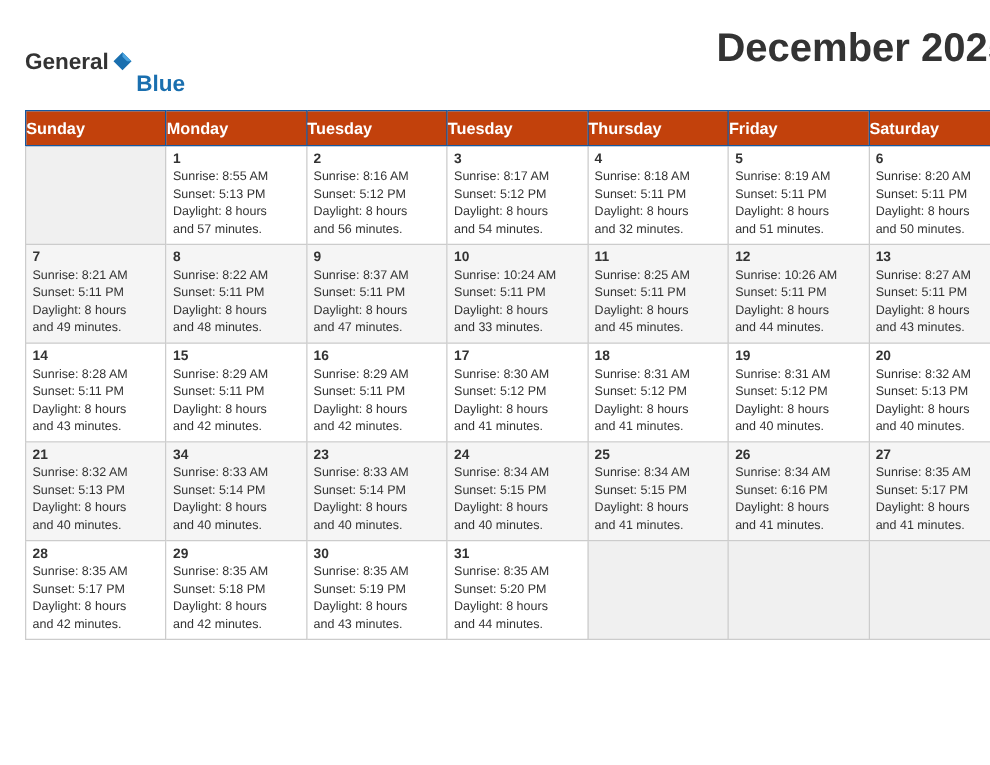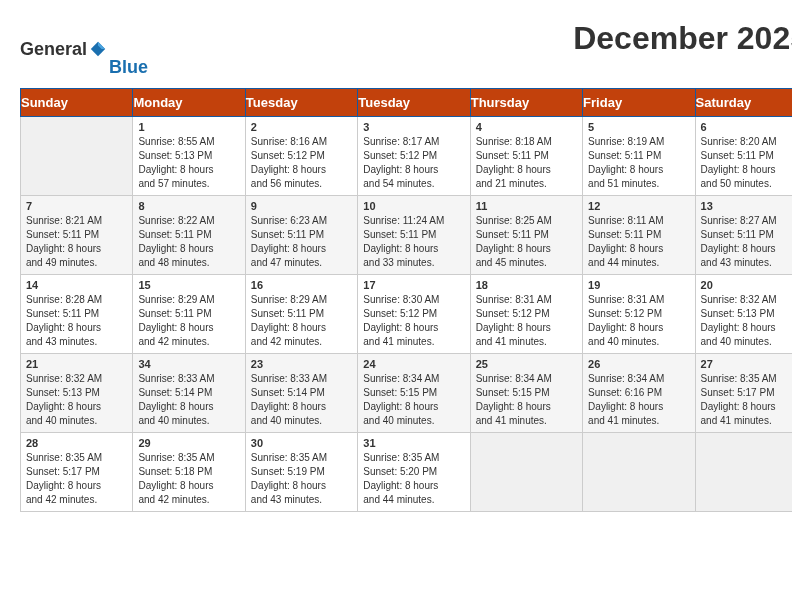--- a/index.html
+++ b/index.html
@@ -155,21 +155,21 @@
             <div class="cell-content">Sunrise: 8:17 AM</div>
             <div class="cell-content">Sunset: 5:12 PM</div>
             <div class="cell-content">Daylight: 8 hours</div>
             <div class="cell-content">and 54 minutes.</div>
           </td>
           <td>
             <span class="day-num">4</span>
             <div class="cell-content">Sunrise: 8:18 AM</div>
             <div class="cell-content">Sunset: 5:11 PM</div>
             <div class="cell-content">Daylight: 8 hours</div>
-            <div class="cell-content">and 21 minutes.</div>
+            <div class="cell-content">and 32 minutes.</div>
           </td>
           <td>
             <span class="day-num">5</span>
             <div class="cell-content">Sunrise: 8:19 AM</div>
             <div class="cell-content">Sunset: 5:11 PM</div>
             <div class="cell-content">Daylight: 8 hours</div>
             <div class="cell-content">and 51 minutes.</div>
           </td>
           <td>
             <span class="day-num">6</span>
@@ -189,42 +189,42 @@
           </td>
           <td>
             <span class="day-num">8</span>
             <div class="cell-content">Sunrise: 8:22 AM</div>
             <div class="cell-content">Sunset: 5:11 PM</div>
             <div class="cell-content">Daylight: 8 hours</div>
             <div class="cell-content">and 48 minutes.</div>
           </td>
           <td>
             <span class="day-num">9</span>
-            <div class="cell-content">Sunrise: 6:23 AM</div>
+            <div class="cell-content">Sunrise: 8:37 AM</div>
             <div class="cell-content">Sunset: 5:11 PM</div>
             <div class="cell-content">Daylight: 8 hours</div>
             <div class="cell-content">and 47 minutes.</div>
           </td>
           <td>
             <span class="day-num">10</span>
-            <div class="cell-content">Sunrise: 11:24 AM</div>
+            <div class="cell-content">Sunrise: 10:24 AM</div>
             <div class="cell-content">Sunset: 5:11 PM</div>
             <div class="cell-content">Daylight: 8 hours</div>
             <div class="cell-content">and 33 minutes.</div>
           </td>
           <td>
             <span class="day-num">11</span>
             <div class="cell-content">Sunrise: 8:25 AM</div>
             <div class="cell-content">Sunset: 5:11 PM</div>
             <div class="cell-content">Daylight: 8 hours</div>
             <div class="cell-content">and 45 minutes.</div>
           </td>
           <td>
             <span class="day-num">12</span>
-            <div class="cell-content">Sunrise: 8:11 AM</div>
+            <div class="cell-content">Sunrise: 10:26 AM</div>
             <div class="cell-content">Sunset: 5:11 PM</div>
             <div class="cell-content">Daylight: 8 hours</div>
             <div class="cell-content">and 44 minutes.</div>
           </td>
           <td>
             <span class="day-num">13</span>
             <div class="cell-content">Sunrise: 8:27 AM</div>
             <div class="cell-content">Sunset: 5:11 PM</div>
             <div class="cell-content">Daylight: 8 hours</div>
             <div class="cell-content">and 43 minutes.</div>

